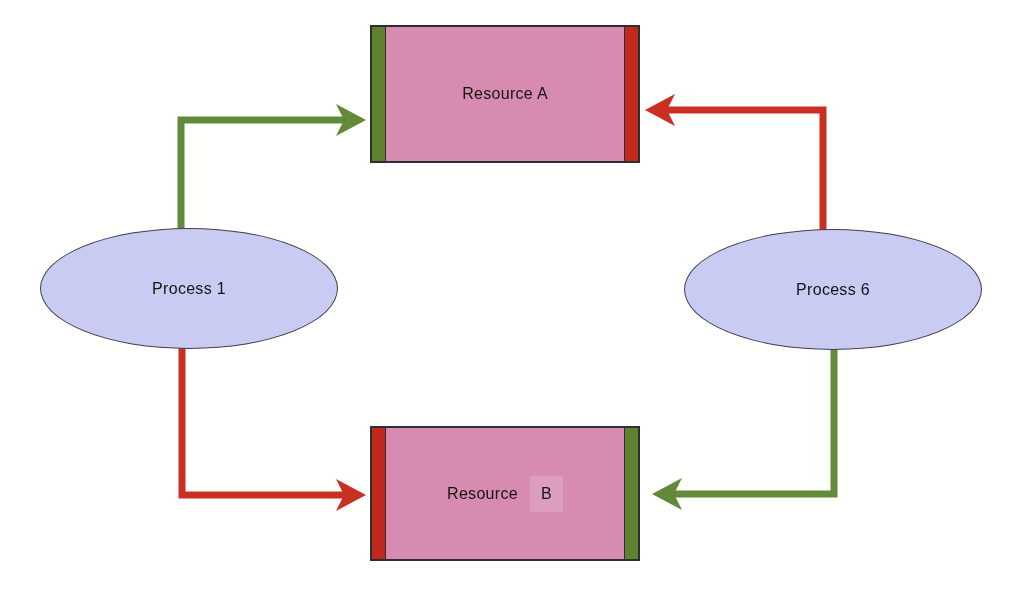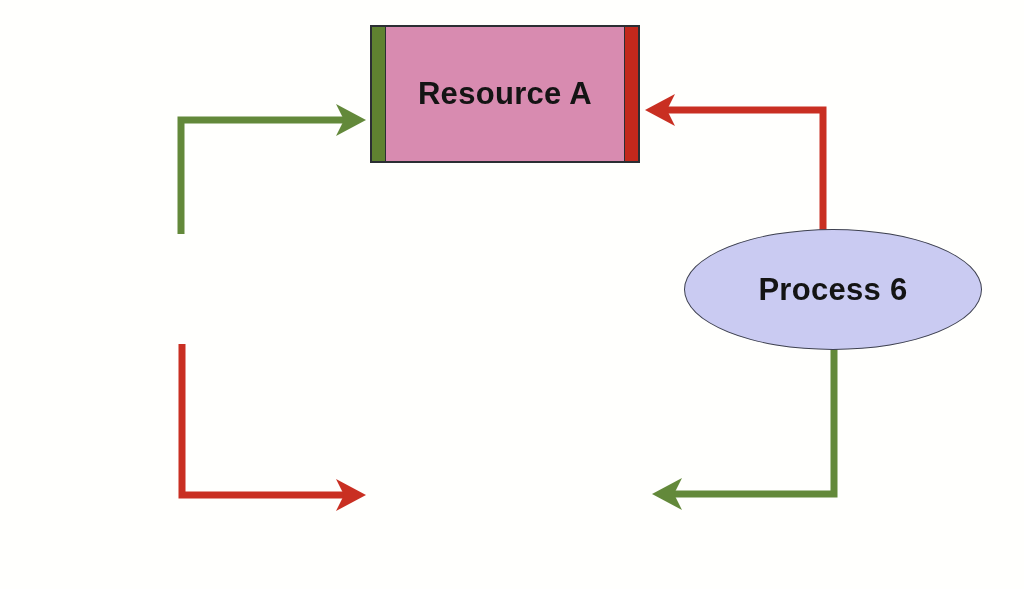--- a/index.html
+++ b/index.html
@@ -58,22 +58,22 @@
     border: 1.6px solid var(--ellipse-outline, #3e4150);
     border-radius: 50%;
     display: flex;
     align-items: center;
     justify-content: center;
   }
   #process-1 { left: 40px;  top: 228px; width: 298px; height: 121px; }
   #process-2 { left: 684px; top: 229px; width: 298px; height: 121px; }
 
   .node-label {
-    font-size: 31px;
-    font-weight: bold;
+    font-size: 16px;
+    font-weight: normal;
     color: var(--text, #141414);
     letter-spacing: 0.3px;
     white-space: nowrap;
   }
   .letter-box {
     display: inline-block;
     background: var(--pink-light, #dd9dc0);
     padding: 9px 11px;
     margin-left: 12px;
   }
@@ -105,19 +105,27 @@
       <polygon class="edge-head green" points="652,494 682,478 674,494 682,510"></polygon>
     </g>
   </svg>
 
   <div class="rect-node" id="resource-a">
     <div class="strip left green"></div>
     <div class="strip right red"></div>
     <span class="node-label">Resource A</span>
   </div>
 
+  <div class="rect-node" id="resource-b">
+    <div class="strip left red"></div>
+    <div class="strip right green"></div>
+    <span class="node-label"><span>Resource</span><span class="letter-box">B</span></span>
+  </div>
 
+  <div class="ellipse-node" id="process-1">
+    <span class="node-label">Process 1</span>
+  </div>
 
   <div class="ellipse-node" id="process-2">
     <span class="node-label">Process 6</span>
   </div>
 
 </div>
 
 </body></html>

